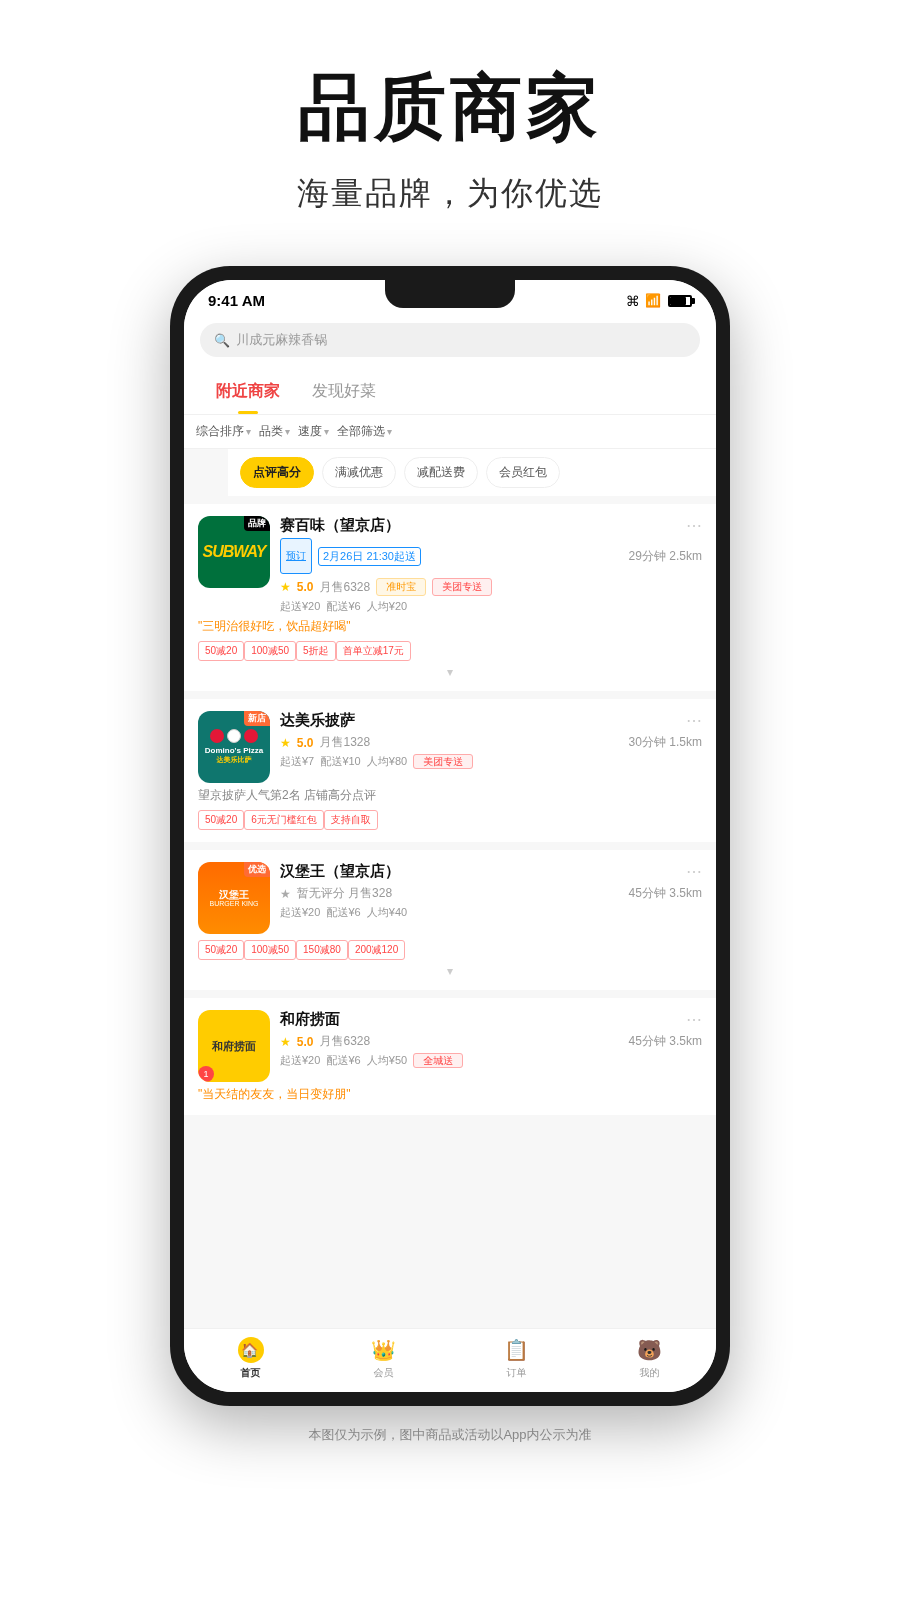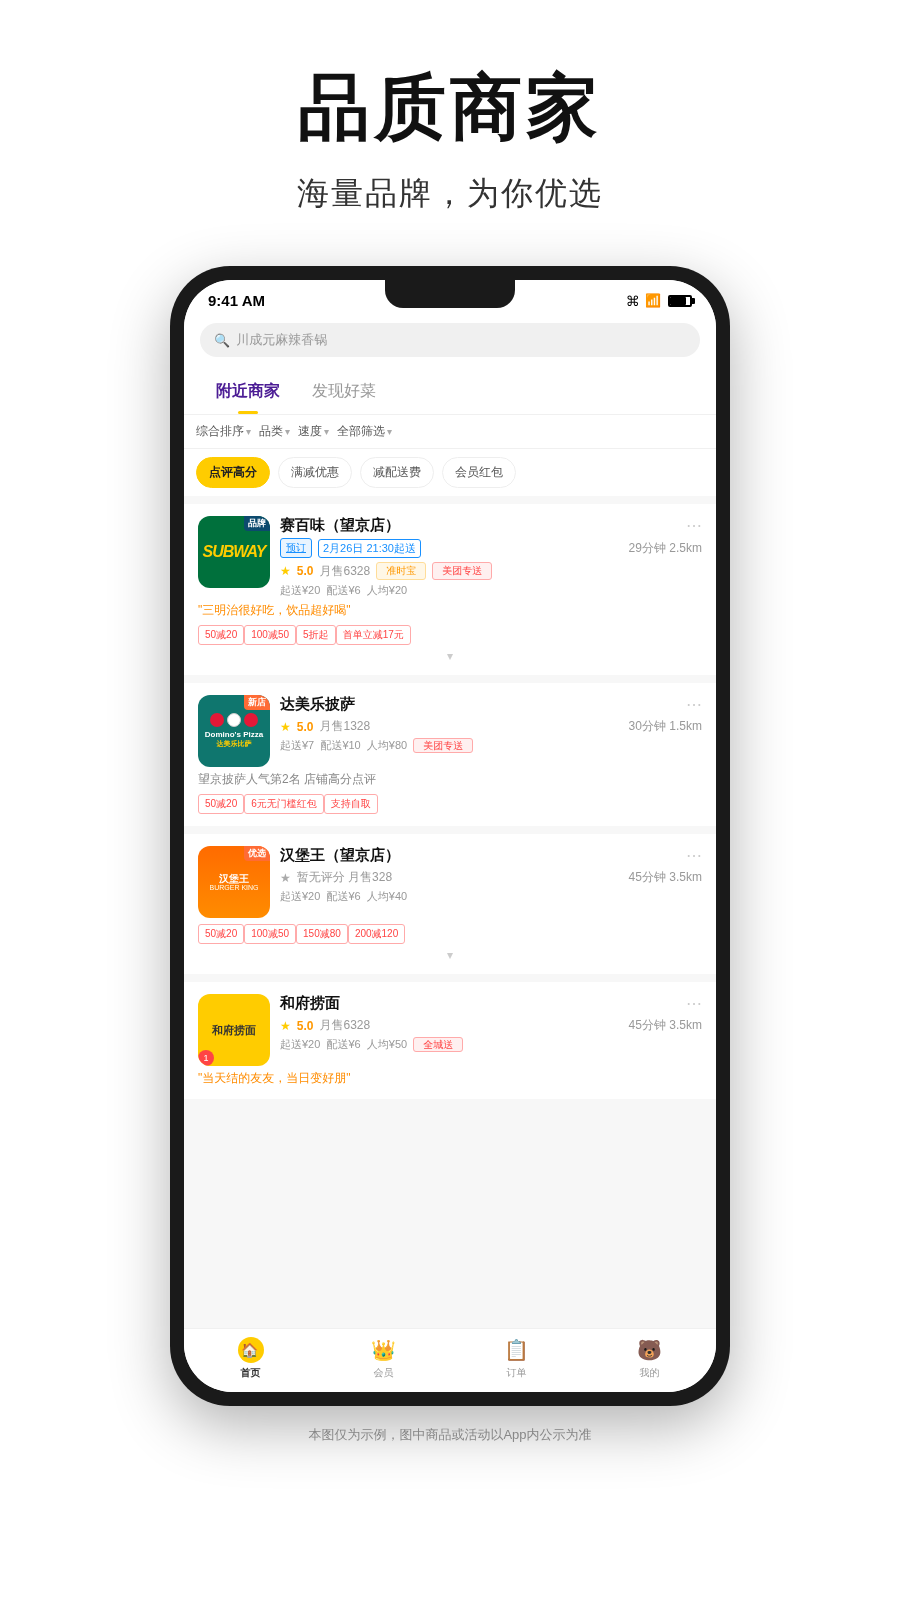--- a/index.html
+++ b/index.html
@@ -132,21 +132,21 @@
       flex-shrink: 0;
     }
     .tab-item {
       padding: 12px 16px;
       font-size: 16px;
       color: #999;
       position: relative;
       cursor: pointer;
     }
     .tab-item.active {
-      color: #4c1d95;
+      color: #ef4444;
       font-weight: 700;
     }
     .tab-item.active::after {
       content: '';
       position: absolute;
       bottom: 0;
       left: 50%;
       transform: translateX(-50%);
       width: 20px;
       height: 3px;
@@ -173,20 +173,21 @@
     }
     .filter-arrow { color: #aaa; font-size: 10px; }
 
     
     .quick-filters {
       background: #fff;
       display: flex;
       padding: 8px 12px;
       gap: 8px;
       flex-shrink: 0;
+      margin-left: 44px;
     }
     .qf-btn {
       padding: 6px 12px;
       border-radius: 18px;
       font-size: 12px;
       border: 1px solid #eee;
       color: #555;
       background: #fff;
     }
     .qf-btn.active {
@@ -222,21 +223,21 @@
       height: 72px;
       border-radius: 12px;
       flex-shrink: 0;
       overflow: hidden;
       position: relative;
     }
     .merchant-logo-badge {
       position: absolute;
       top: 0;
       right: 0;
-      background: #0c4a6e;
+      background: #000000;
       color: #fff;
       font-size: 9px;
       padding: 1px 4px;
       border-radius: 0 4px 0 4px;
       font-weight: 600;
     }
     .merchant-logo-badge.new-store {
       background: #ff6b35;
     }
     .merchant-logo-badge.best {
@@ -330,21 +331,21 @@
     .delivery-time-row {
       display: flex;
       align-items: center;
       gap: 6px;
       margin-top: 3px;
     }
     .prebook-badge {
       background: #e8f4ff;
       color: #1890ff;
       font-size: 10px;
-      padding: 2px 5px;
+      padding: 10px 5px;
       border-radius: 3px;
       border: 1px solid #1890ff;
       text-decoration: underline;
     }
     .delivery-time-text {
       font-size: 11px;
       color: #1890ff;
       border: 1px solid #1890ff;
       padding: 1px 4px;
       border-radius: 3px;

